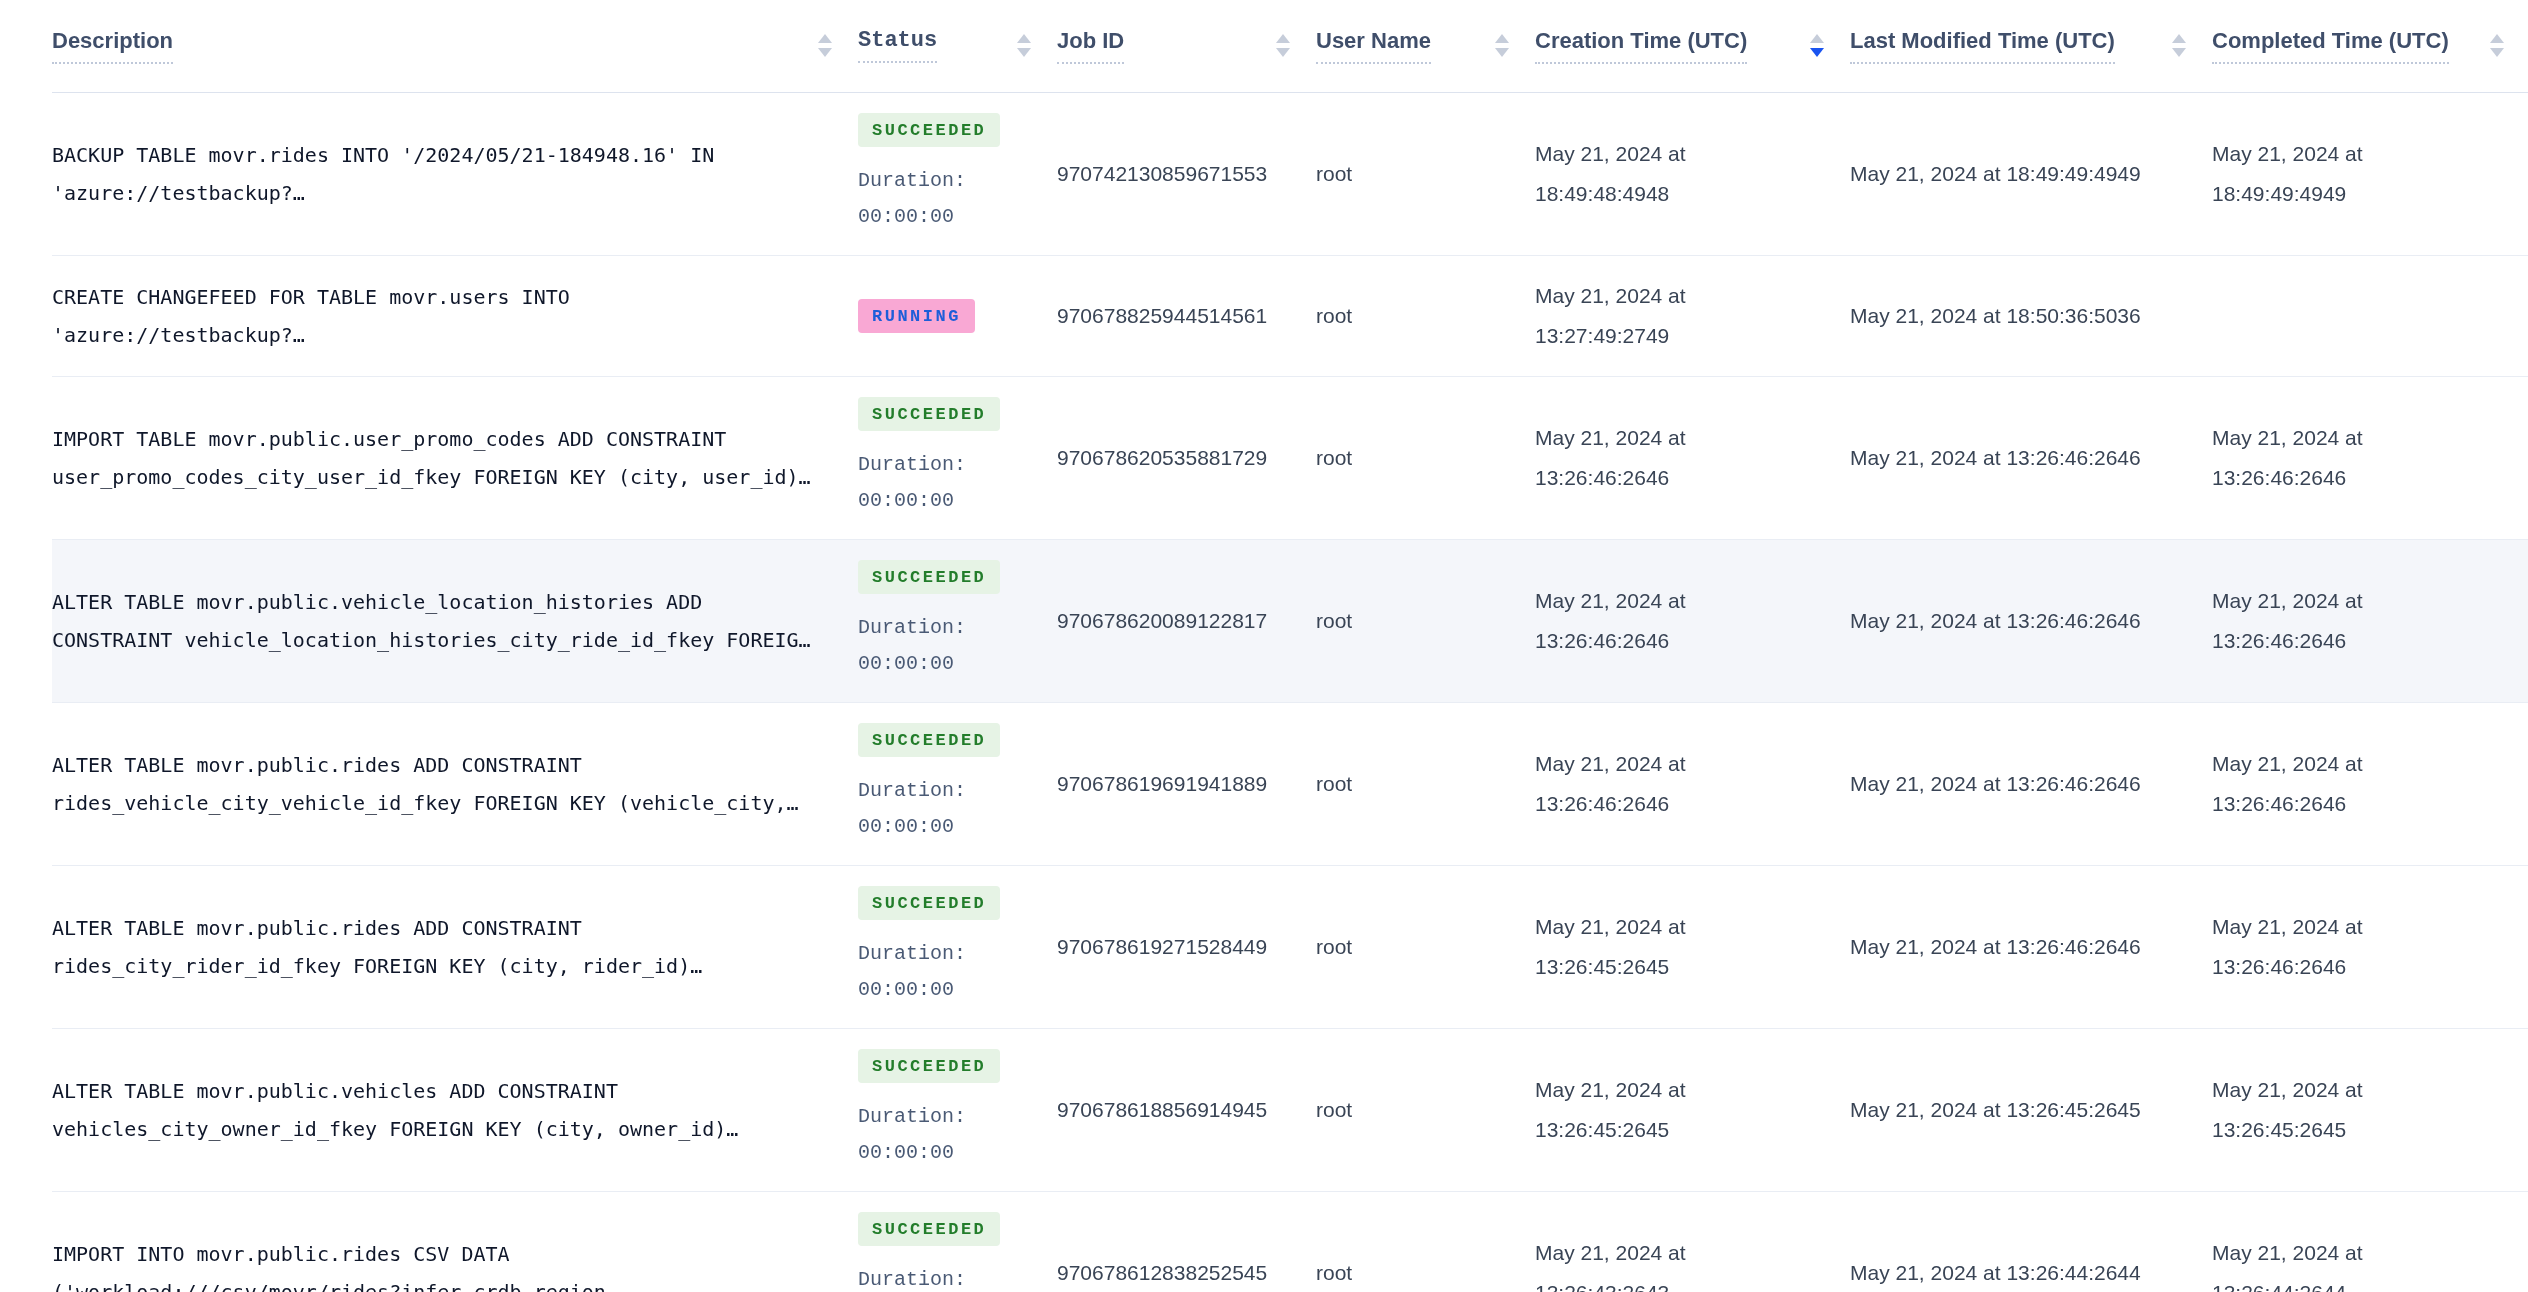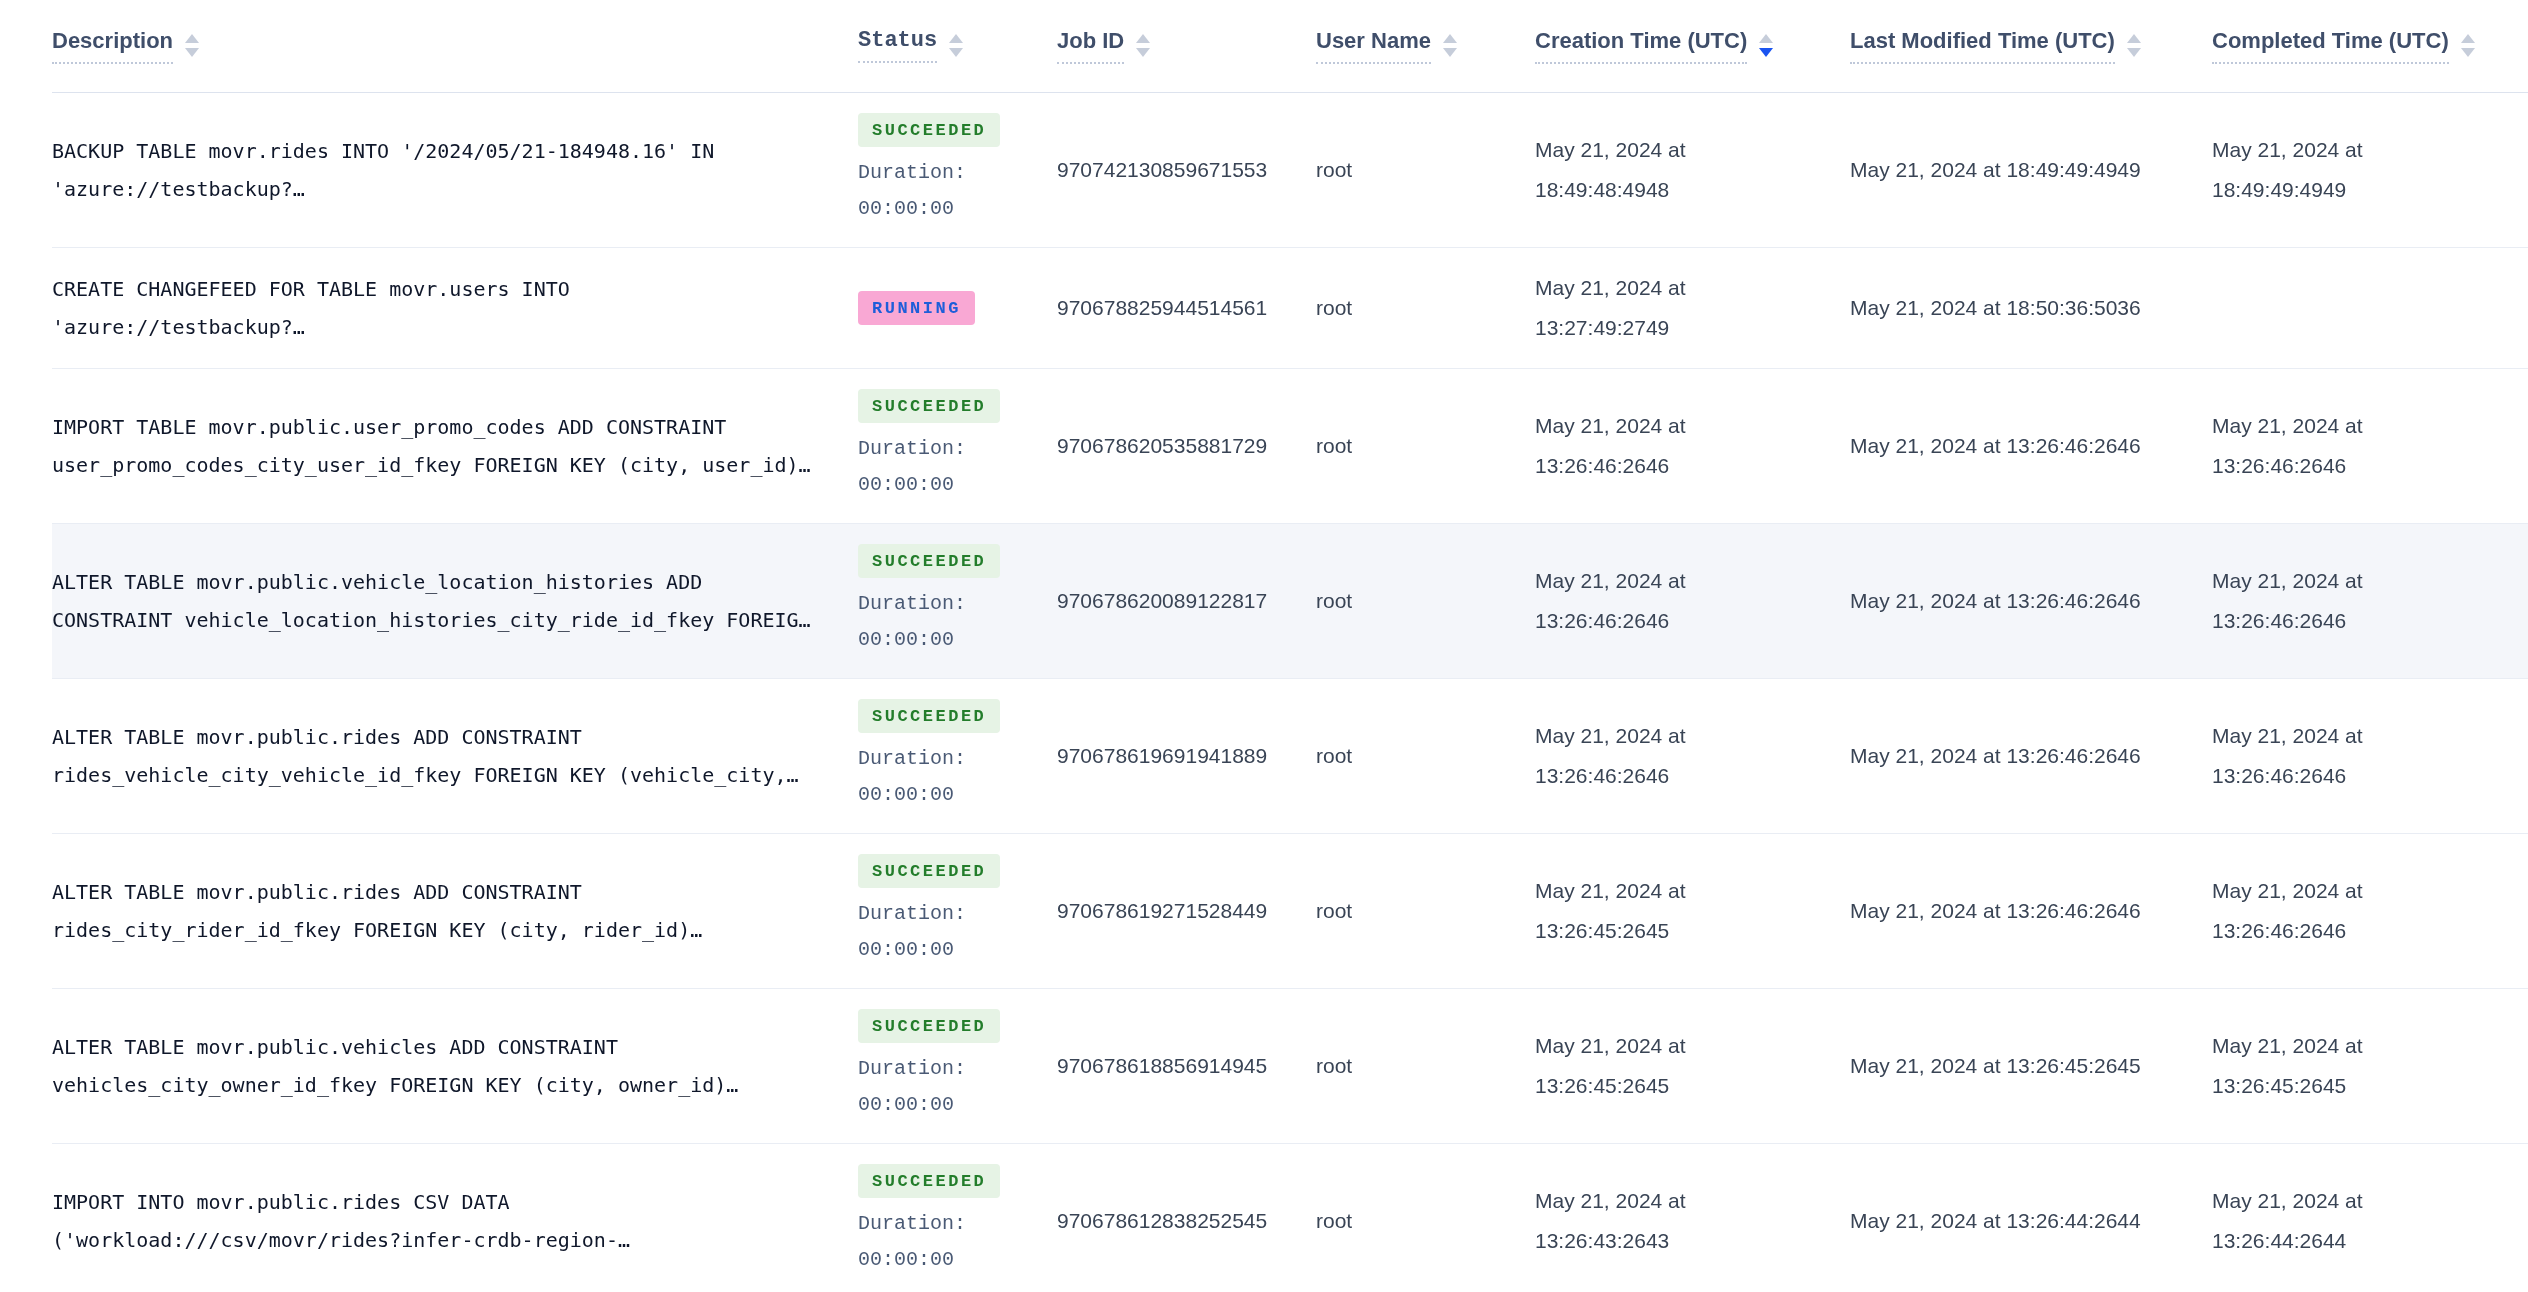--- a/index.html
+++ b/index.html
@@ -13,33 +13,33 @@
   .th { height:92px; border-bottom:1px solid #dde3ee; }
   .td { border-bottom:1px solid #e9edf4; padding-top:20px; padding-bottom:20px; }
   .col-desc      { width:806px; }
   .col-status    { width:199px;font-family:Liberation Mono, monospace; }
   .col-jobid     { width:259px; }
   .col-user      { width:219px; }
   .col-created   { width:315px; }
   .col-modified  { width:362px; }
   .col-completed { width:316px; padding-right:24px; }
 
-  .th-inner { display:flex; align-items:center; }
+  .th-inner { display:flex; align-items:center; justify-content:space-between; }
   .th-label { font-size:22px; font-weight:700; color:#3f4e6a;
               border-bottom:2px dotted #bfc8d9; padding-bottom:8px; cursor:pointer; }
   .sort { display:inline-flex; flex-direction:column; gap:5px; cursor:pointer; flex:none; margin-left:12px; }
   .arr { width:0; height:0; border-left:7px solid transparent; border-right:7px solid transparent; }
   .arr.up   { border-bottom:9px solid #c6cdda; }
   .arr.down { border-top:9px solid #c6cdda; }
   .arr.down.active { border-top-color:#1a54f0; }
 
   .mono { font-family:"DejaVu Sans Mono", monospace; font-size:20px; line-height:38px;
           color:#0f172a; }
   .badge { display:inline-block; font-size:17px; font-weight:700; letter-spacing:2.5px;
-           padding:8px 14px 7px; border-radius:4px; margin-bottom:8px; }
+           padding:8px 14px 7px; border-radius:4px; margin-bottom:16px; }
   .badge.succeeded { background:#e6f3e5; color:#237d2b; }
   .badge.running   { background:#f9a8d4; color:#1d5ed9; margin-bottom:0; }
   .dur { font-size:20px; line-height:36px; color:#4a5a75; }
   .dur:empty { display:none; }
   .plain { font-size:21px; color:#394455; line-height:40px; }
   .time { font-size:21px; color:#394455; line-height:40px; }
   .col-created .time, .col-completed .time { max-width:252px; }
 </style>
 </head>
 <body>

